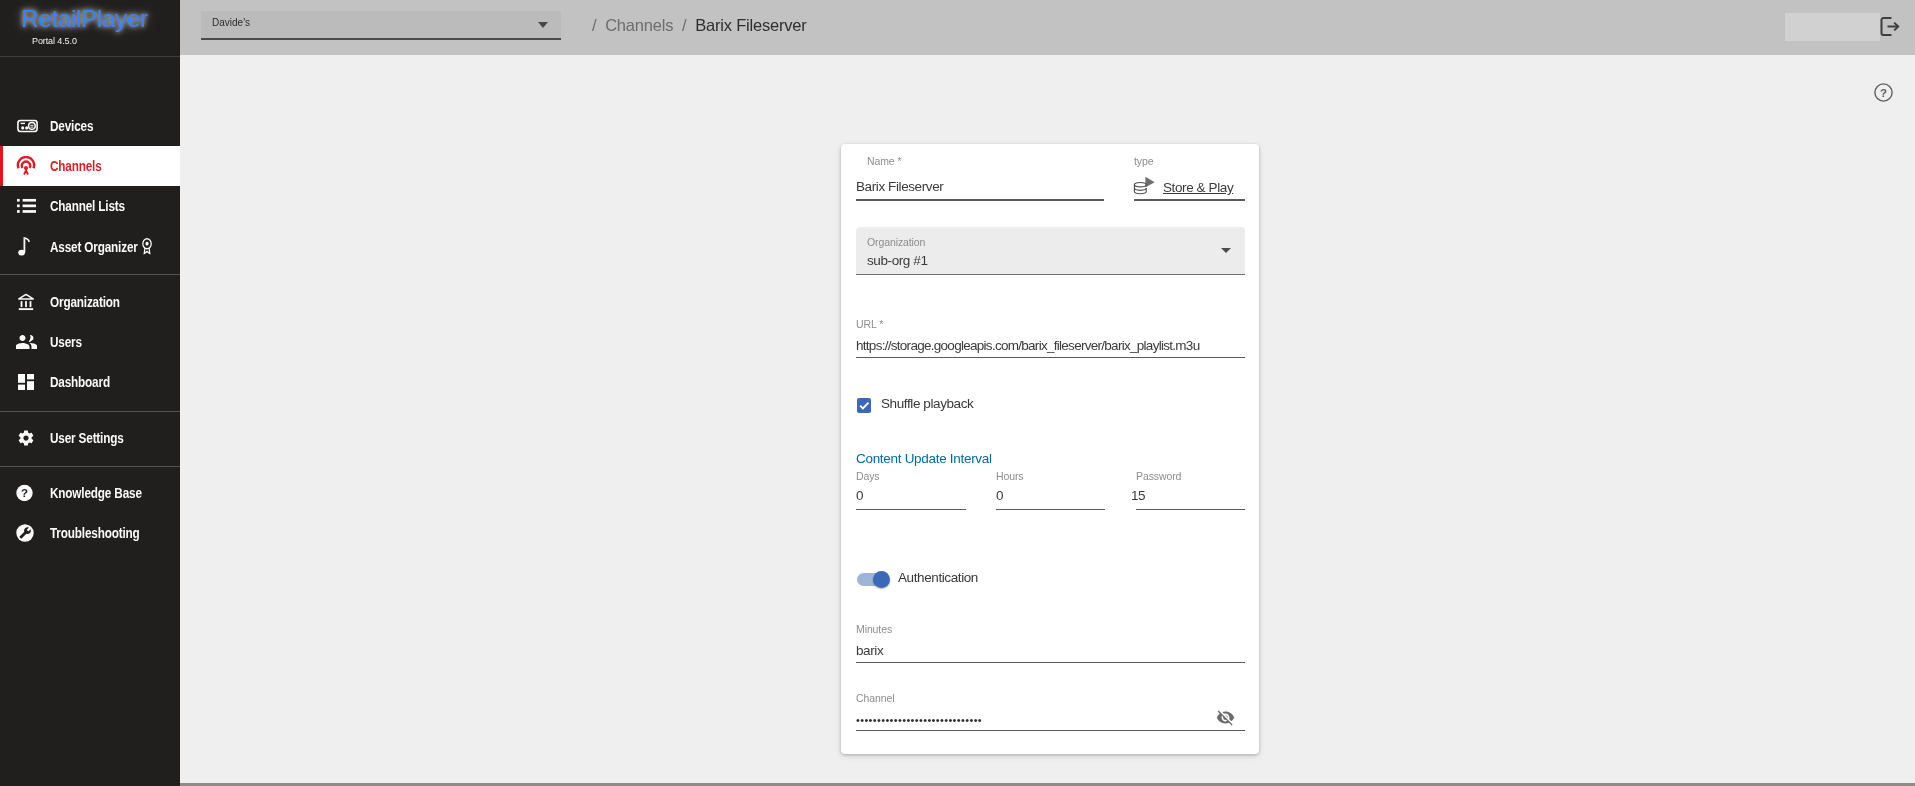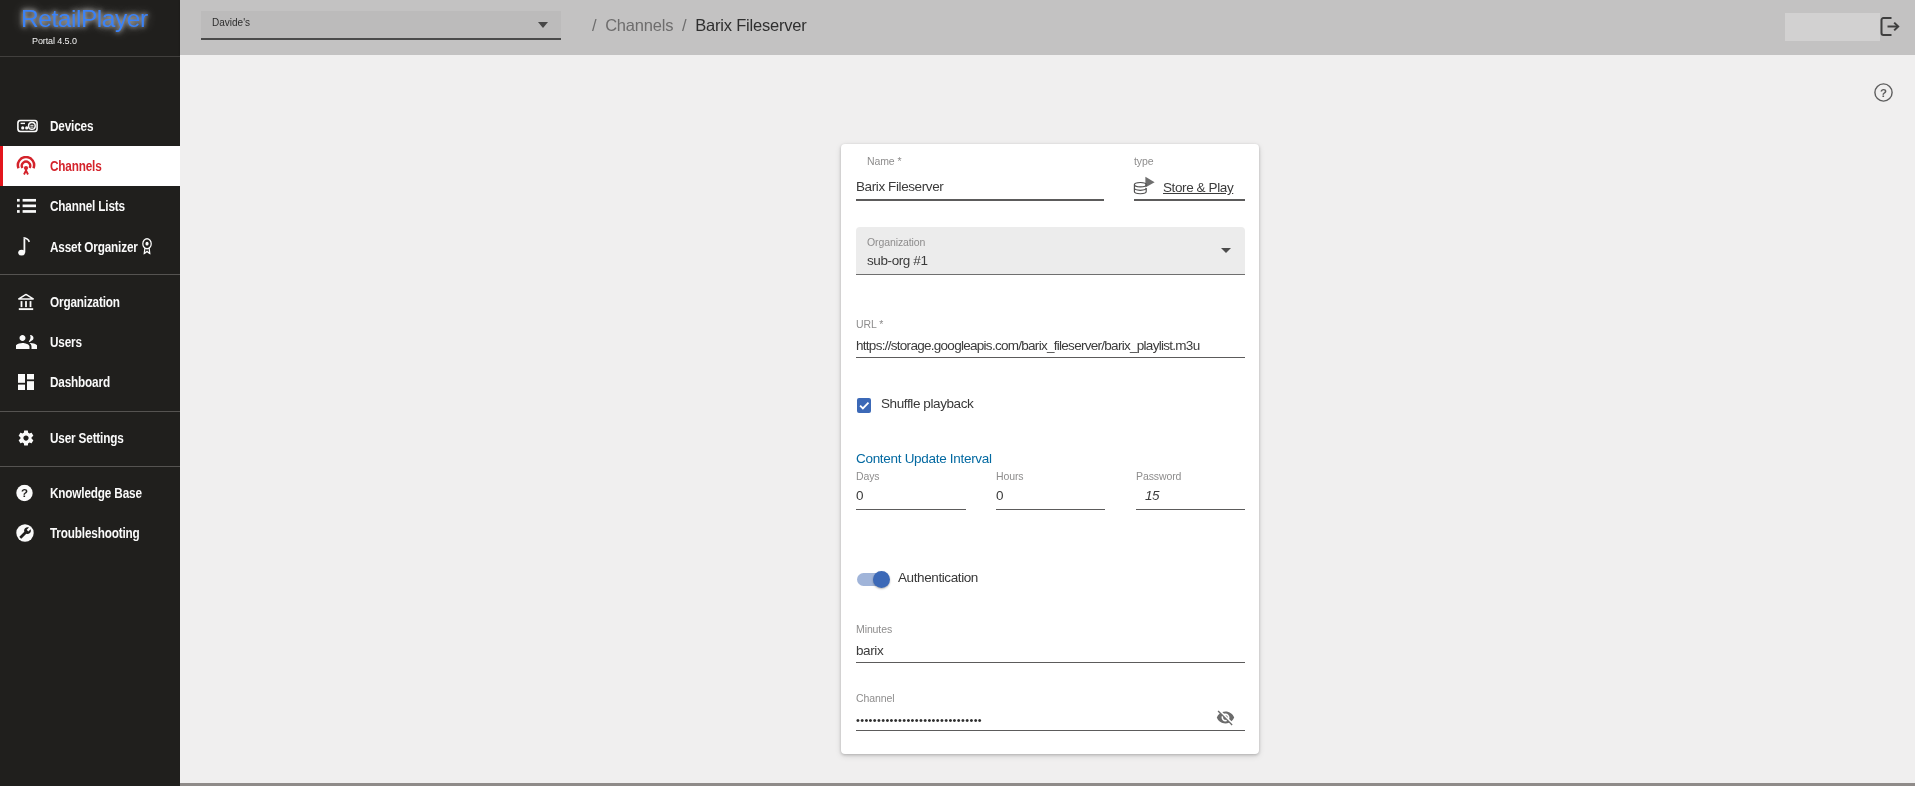--- a/index.html
+++ b/index.html
@@ -199,21 +199,21 @@
         </svg>
       </div>
       <div class="val" style="left:40px; top:252px; color:#383838;">Shuffle playback</div>
 
       <div class="val" style="left:15px; top:307px; letter-spacing:-0.3px; color:#0369a1;">Content Update Interval</div>
       <div class="lbl" style="left:15px; top:326px;">Days</div>
       <div class="lbl" style="left:155px; top:326px;">Hours</div>
       <div class="lbl" style="left:295px; top:326px;">Password</div>
       <div class="val" style="left:15px; top:344px;">0</div>
       <div class="val" style="left:155px; top:344px;">0</div>
-      <div class="val" style="left:304px; top:344px;font-style:italic;">15</div>
+      <div class="val" style="left:290px; top:344px;">15</div>
       <div class="uline" style="left:15px; top:365px; width:110px; height:1px;"></div>
       <div class="uline" style="left:155px; top:365px; width:109px; height:1px;"></div>
       <div class="uline" style="left:295px; top:365px; width:109px; height:1px;"></div>
 
       <div style="position:absolute; left:16px; top:429px; width:32px; height:12.5px; background:#a0b4d9; border-radius:7px;"></div>
       <div style="position:absolute; left:31.5px; top:426.5px; width:17px; height:17px; background:#3c69b7; border-radius:50%; box-shadow:0 1px 2px rgba(0,0,0,0.3);"></div>
       <div class="val" style="left:57px; top:426px; color:#383838;">Authentication</div>
 
       <div class="lbl" style="left:15px; top:479px;">Minutes</div>
       <div class="val" style="left:15px; top:499px;">barix</div>

